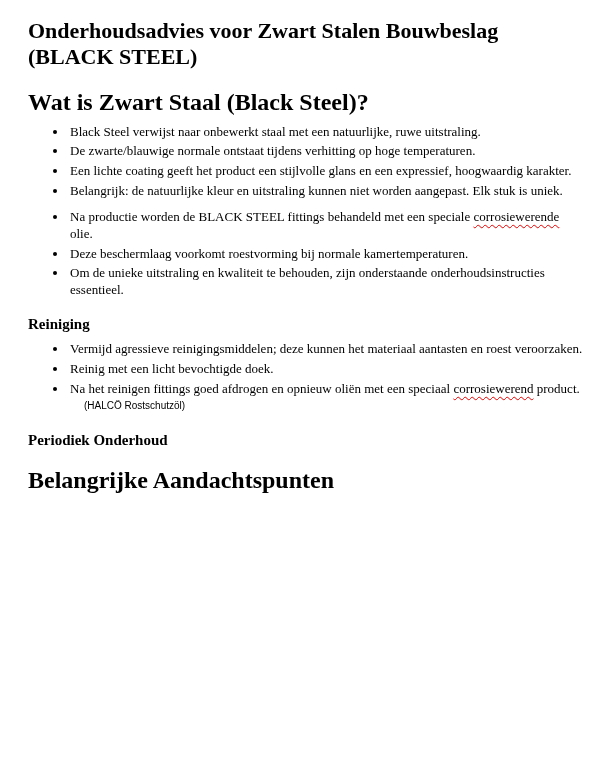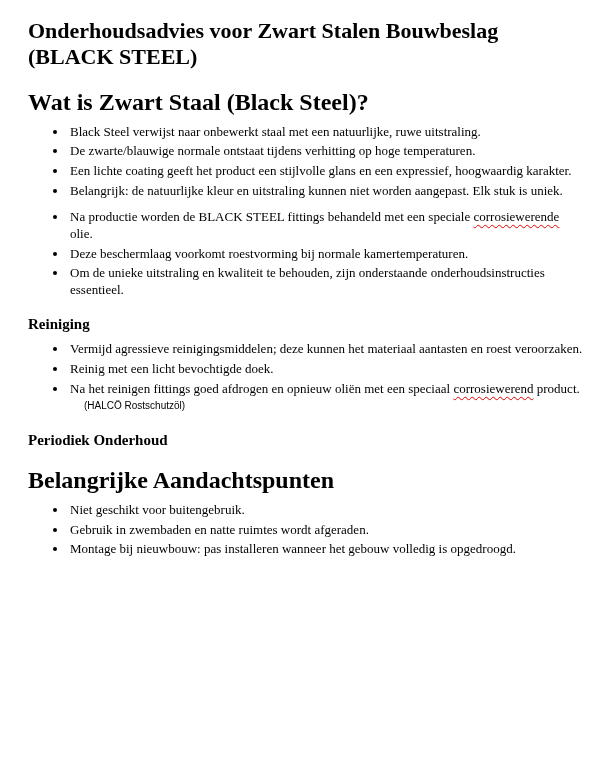--- a/index.html
+++ b/index.html
@@ -84,19 +84,14 @@
   <h3>Reiniging</h3>
   <ul class="bullets">
     <li><span class="bold">Vermijd agressieve reinigingsmiddelen</span><span>; deze kunnen het materiaal aantasten en roest veroorzaken.</span></li>
     <li><span>Reinig met een licht bevochtigde doek.</span></li>
     <li><span>Na het reinigen fittings goed afdrogen en opnieuw oliën met een </span><span class="bold">speciaal </span><span class="bold misspelled">corrosiewerend</span><span class="bold"> product.</span><span class="note">(HALCÖ Rostschutzöl)</span></li>
   </ul>
 
   <h3>Periodiek Onderhoud</h3>
 
   <h2>Belangrijke Aandachtspunten</h2>
-  <ul class="bullets">
-    <li><span class="bold">Niet geschikt voor buitengebruik.</span></li>
-    <li><span class="bold">Gebruik in zwembaden en natte ruimtes wordt afgeraden.</span></li>
-    <li><span class="bold">Montage bij nieuwbouw:</span><span> pas installeren wanneer het gebouw volledig is opgedroogd.</span></li>
-  </ul>
 
 </div>
 
 </body></html>

